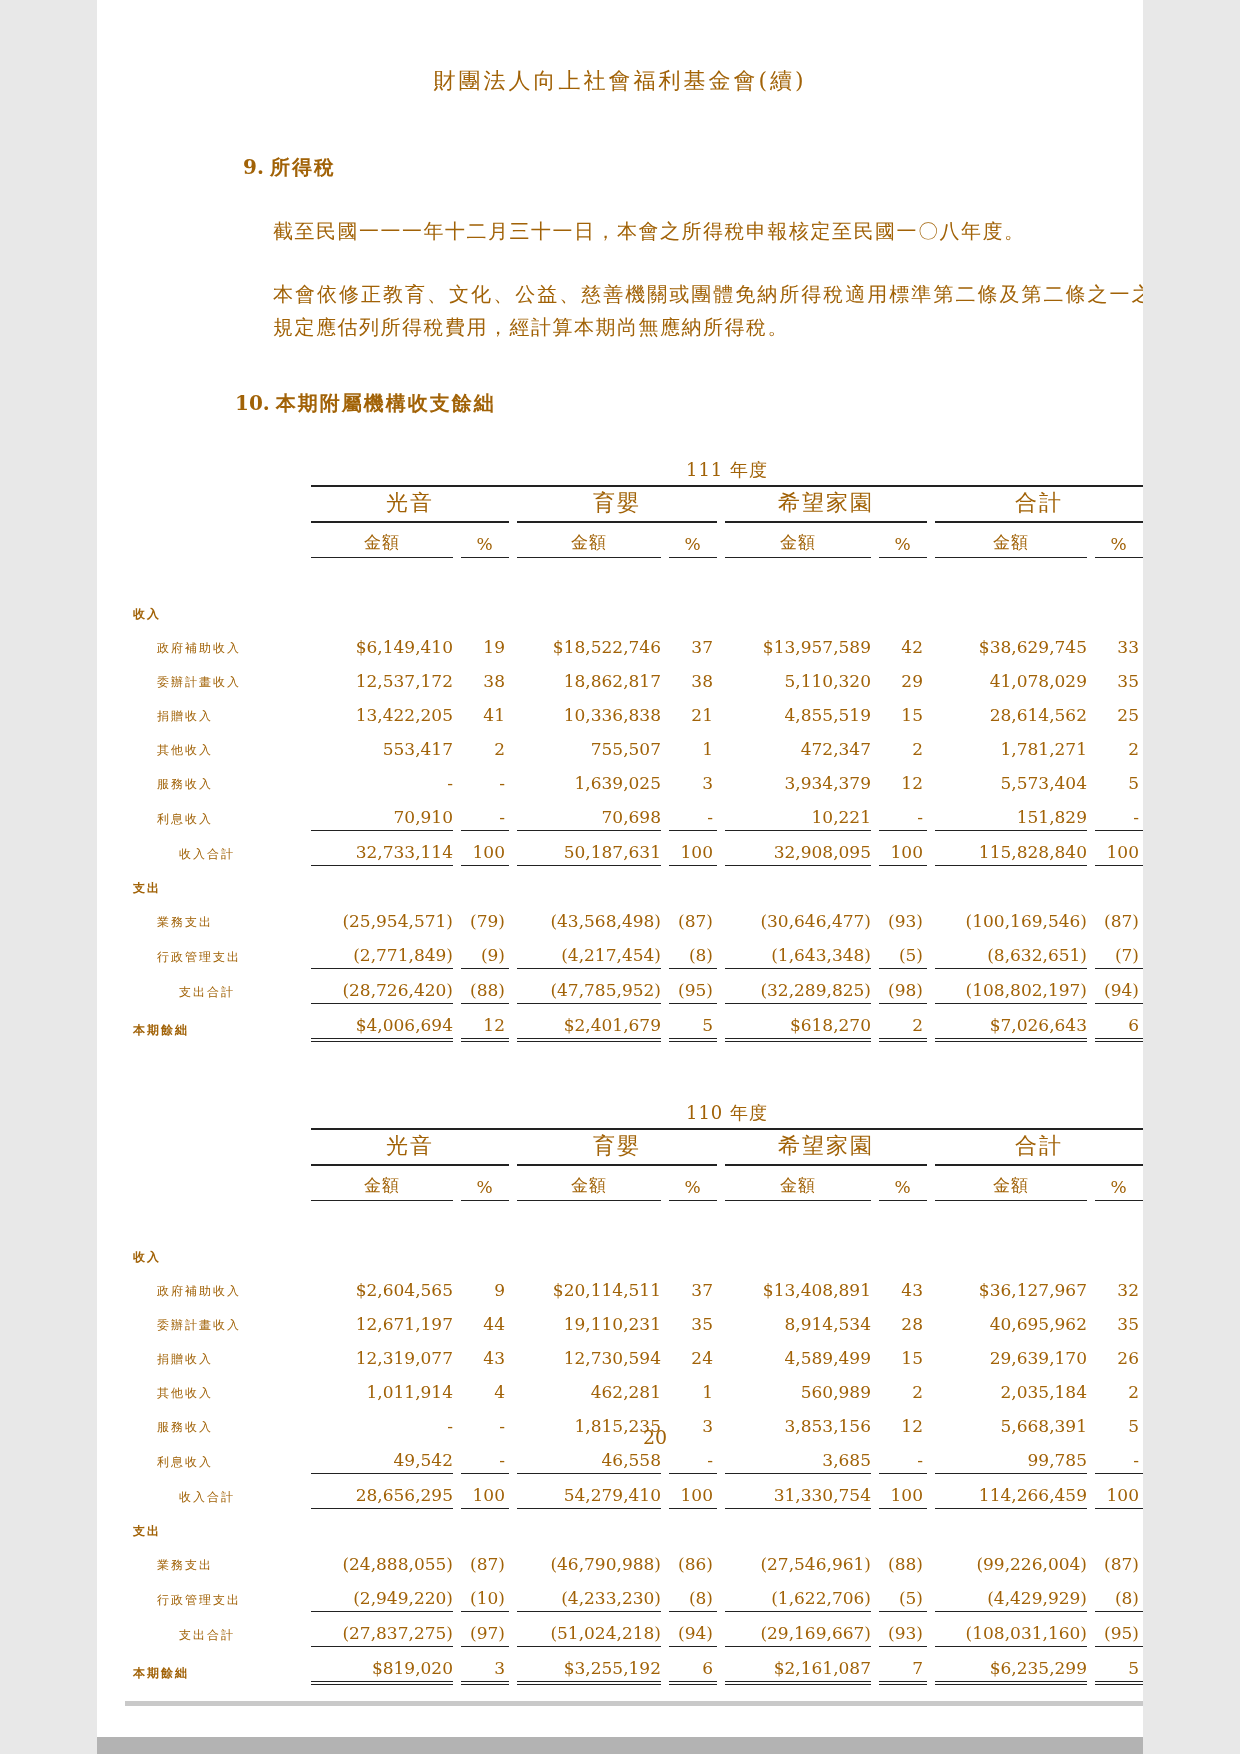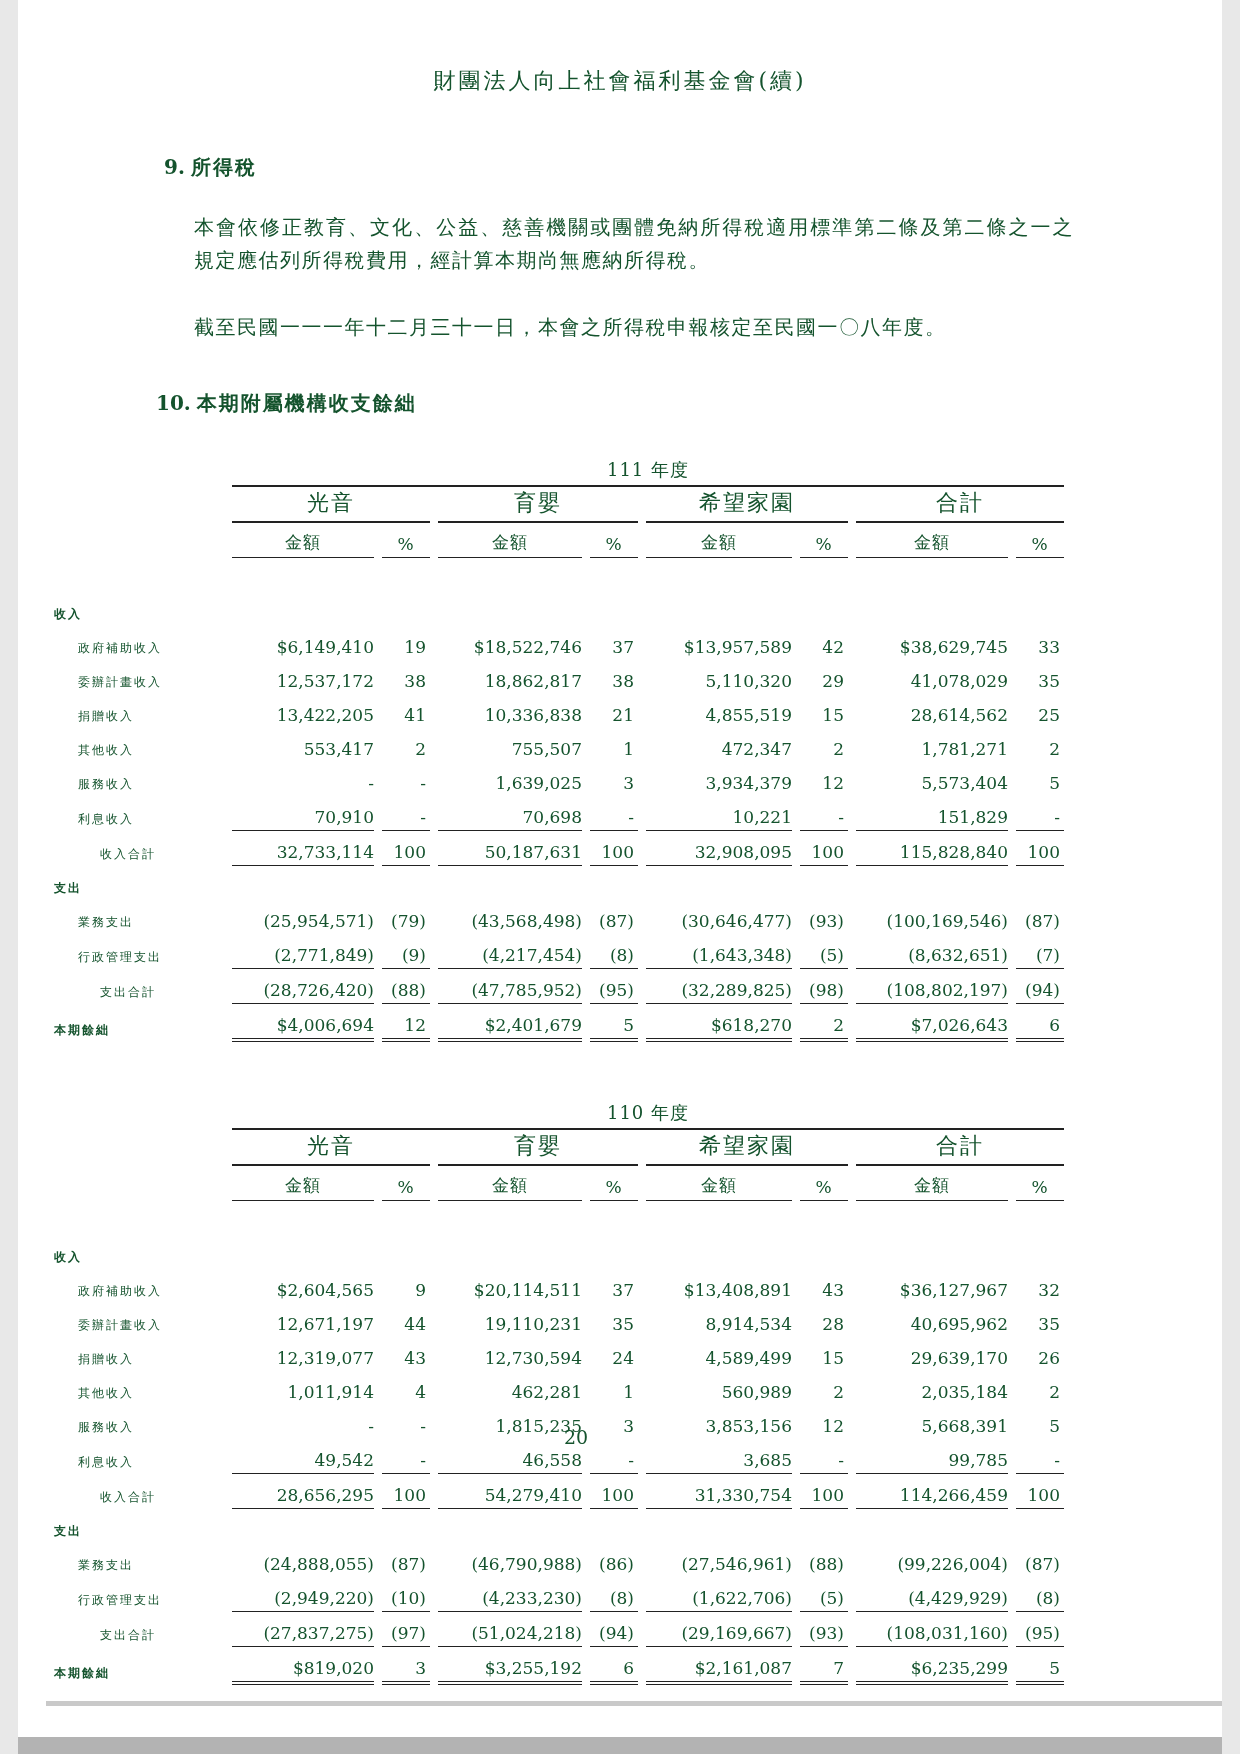--- a/index.html
+++ b/index.html
@@ -1,21 +1,21 @@
 <!DOCTYPE html>
 <html><head>
 <meta charset="utf-8">
 <style>
   html,body{margin:0;padding:0;background:#e8e8e8;}
   .page{
     position:relative;
-    width:1204px;height:1754px;
+    width:1046px;height:1754px;
     margin:0 auto;
     background:#ffffff;
-    color:#14532d;
+    color:#a16207;
     font-family:"DejaVu Serif","Liberation Serif",serif;
     overflow:hidden;
   }
   
   .doc-header{padding-top:66px;text-align:center;}
   .doc-title{font-size:22px;letter-spacing:3px;}
   .doc-subtitle{font-size:20px;letter-spacing:2px;margin-top:9px;}
   
   .section-heading{margin:0;font-size:20px;font-weight:bold;letter-spacing:2px;}
   .sec9{margin-top:58px;margin-left:146px;}
@@ -83,23 +83,23 @@
 <body>
 
 <div class="page">
 
   <div class="doc-header">
     <div class="doc-title">財團法人向上社會福利基金會(續)</div>
   </div>
 
   <h2 class="section-heading sec9"><span class="sec-num">9.</span><span>所得稅</span></h2>
 
+  <div class="para p2">截至民國一一一年十二月三十一日，本會之所得稅申報核定至民國一〇八年度。</div>
+
   <div class="para p1">本會依修正教育、文化、公益、慈善機關或團體免納所得稅適用標準第二條及第二條之一之規定應估列所得稅費用，經計算本期尚無應納所得稅。</div>
-
-  <div class="para p2">截至民國一一一年十二月三十一日，本會之所得稅申報核定至民國一〇八年度。</div>
 
   <h2 class="section-heading sec10"><span class="sec-num">10.</span><span>本期附屬機構收支餘絀</span></h2>
 
 
   <div class="fintable t1">
       <div class="lbl"></div>
       <div class="ft-caption">111 年度</div>
       <div class="lbl"></div>
       <div class="ft-group g1">光音</div>
       <div class="ft-group g2">育嬰</div>

